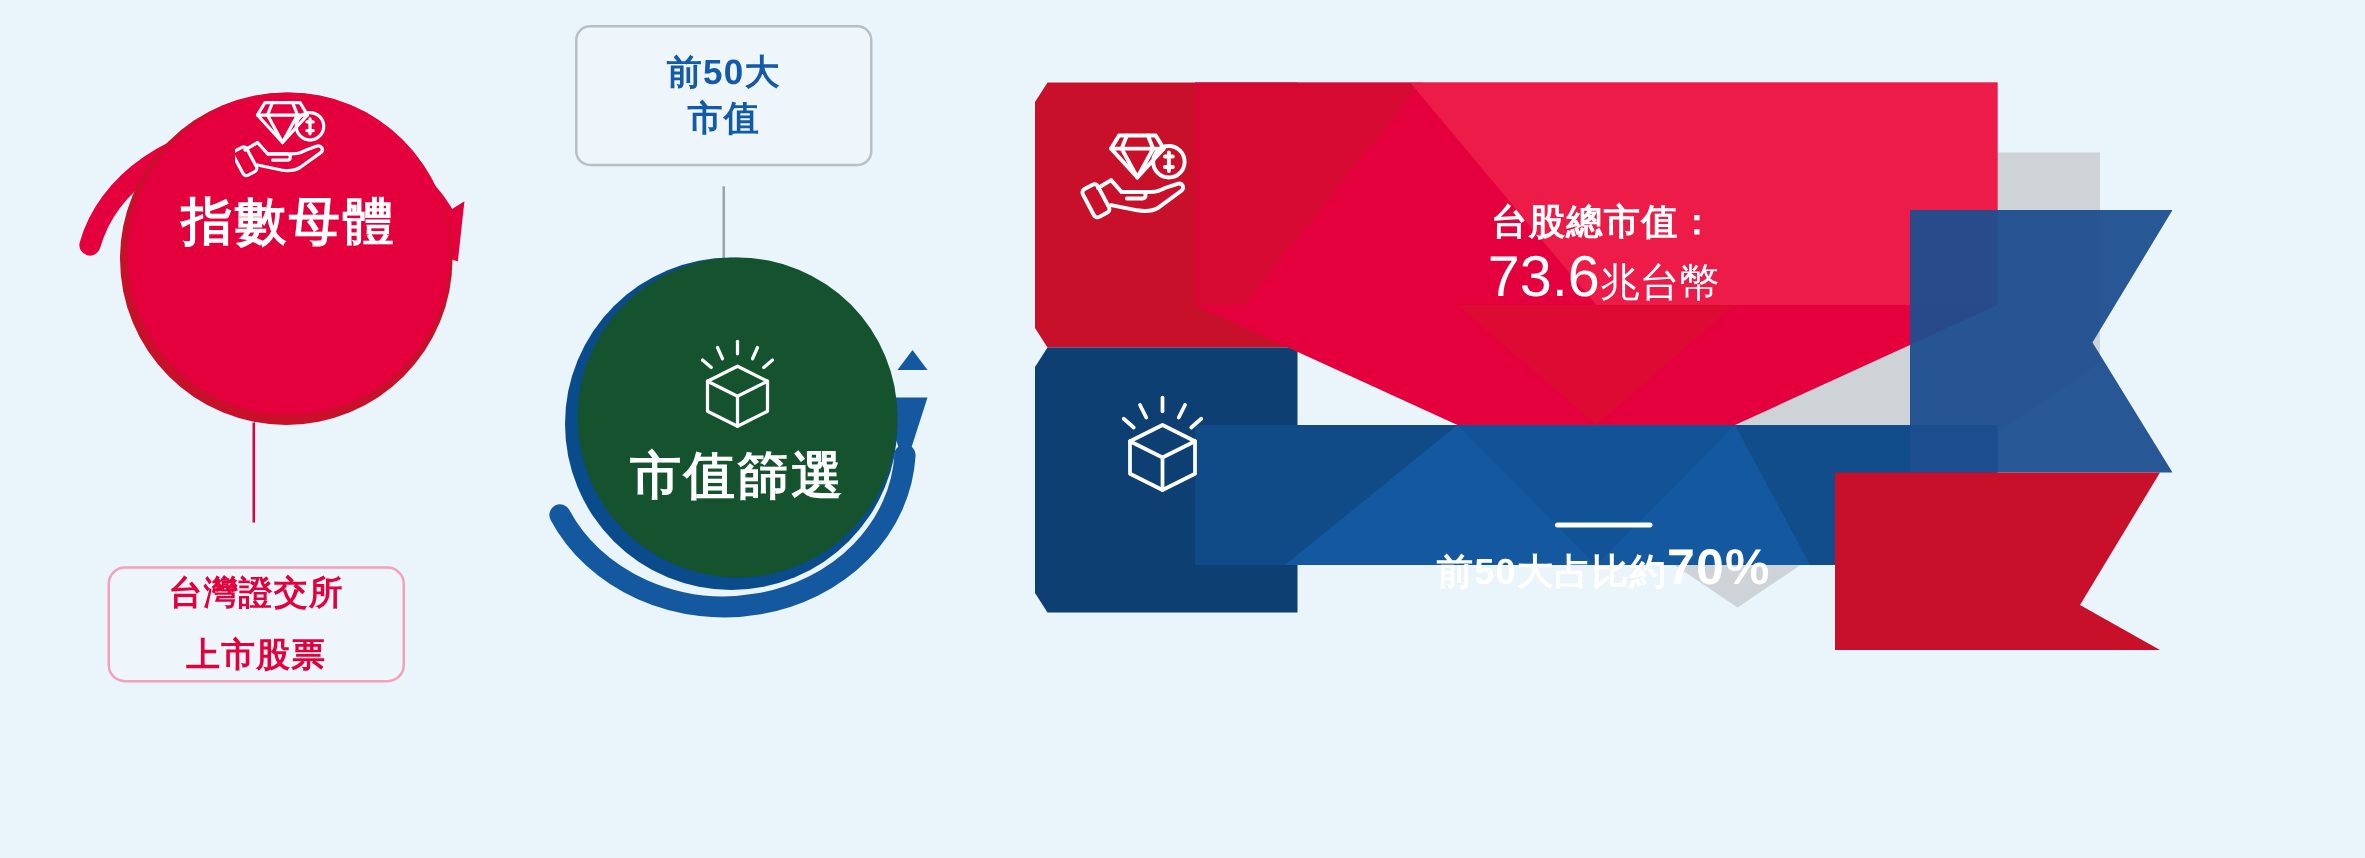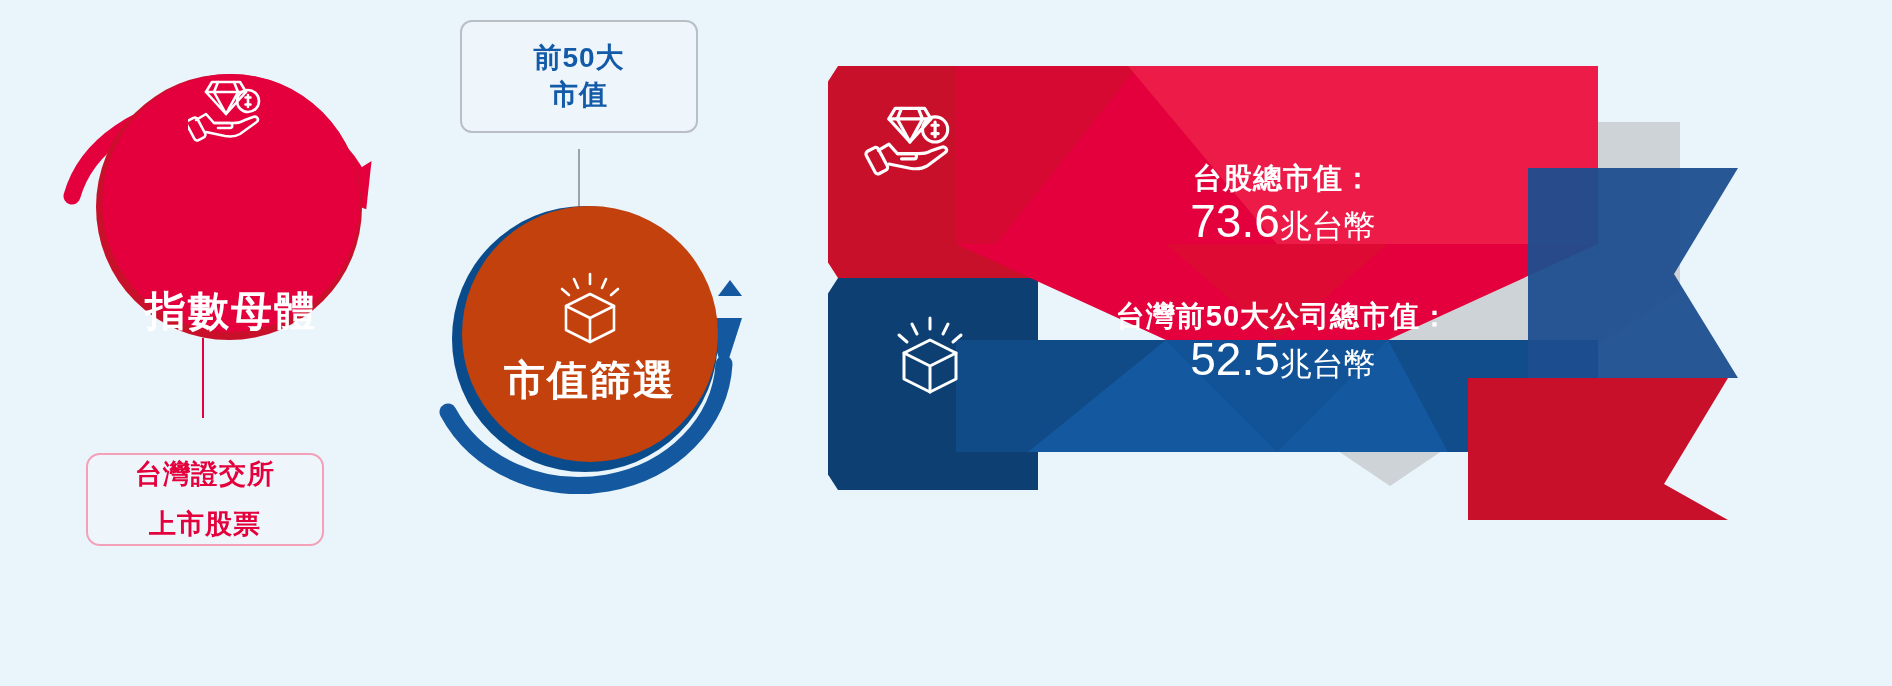--- a/index.html
+++ b/index.html
@@ -38,21 +38,21 @@
   #step-universe .circle-shadow { background: #c9102a; }
   #step-universe .circle-main {
     position: absolute;
     left: 6px; top: 0px;
     width: 258px; height: 258px;
     border-radius: 50%;
     background: #e4003c;
     display: flex;
     flex-direction: column;
     align-items: center;
-    justify-content: space-between;
+    justify-content: flex-start;
     font-family: Liberation Serif, serif;
   }
   .circle-icon { margin-bottom: 6px; }
   .circle-label {
     color: #ffffff;
     font-size: 41px;
     font-weight: bold;
     letter-spacing: 2px;
     line-height: 1;
     white-space: nowrap;
@@ -139,21 +139,21 @@
     top: 206px;
     width: 266px;
     height: 266px;
   }
   #step-screening .circle-shadow { background: #0a4b8c; }
   #step-screening .circle-main {
     position: absolute;
     left: 10px; top: 0px;
     width: 256px; height: 256px;
     border-radius: 50%;
-    background: #c2410c;
+    background: #14532d;
     display: flex;
     flex-direction: column;
     align-items: center;
     justify-content: center;
   }
   #screening-arc {
     position: absolute;
     left: 424px;
     top: 256px;
     width: 350px;
@@ -350,23 +350,23 @@
 
     <div class="funnel-text-layer">
 
       <div class="funnel-block" id="funnel-total">
         <div class="ft-caption">台股總市值：</div>
         <div class="ft-value">
           <span class="num">73.6</span><span class="unit">兆台幣</span>
         </div>
       </div>
 
-      <div class="funnel-block" id="funnel-top50">
-        <div class="ft-caption">台灣前50大公司總市值：</div>
-        <div class="ft-value">
-          <span class="num">52.5</span><span class="unit">兆台幣</span>
+
+      <div class="funnel-block" id="funnel-ratio">
+        <div class="ft-divider"></div>
+        <div class="ft-ratio-text">
+          <span>前50大占比約</span><span class="pct">70%</span>
         </div>
       </div>
-
     </div>
   </div>
 
 </div>
 
 </body></html>

